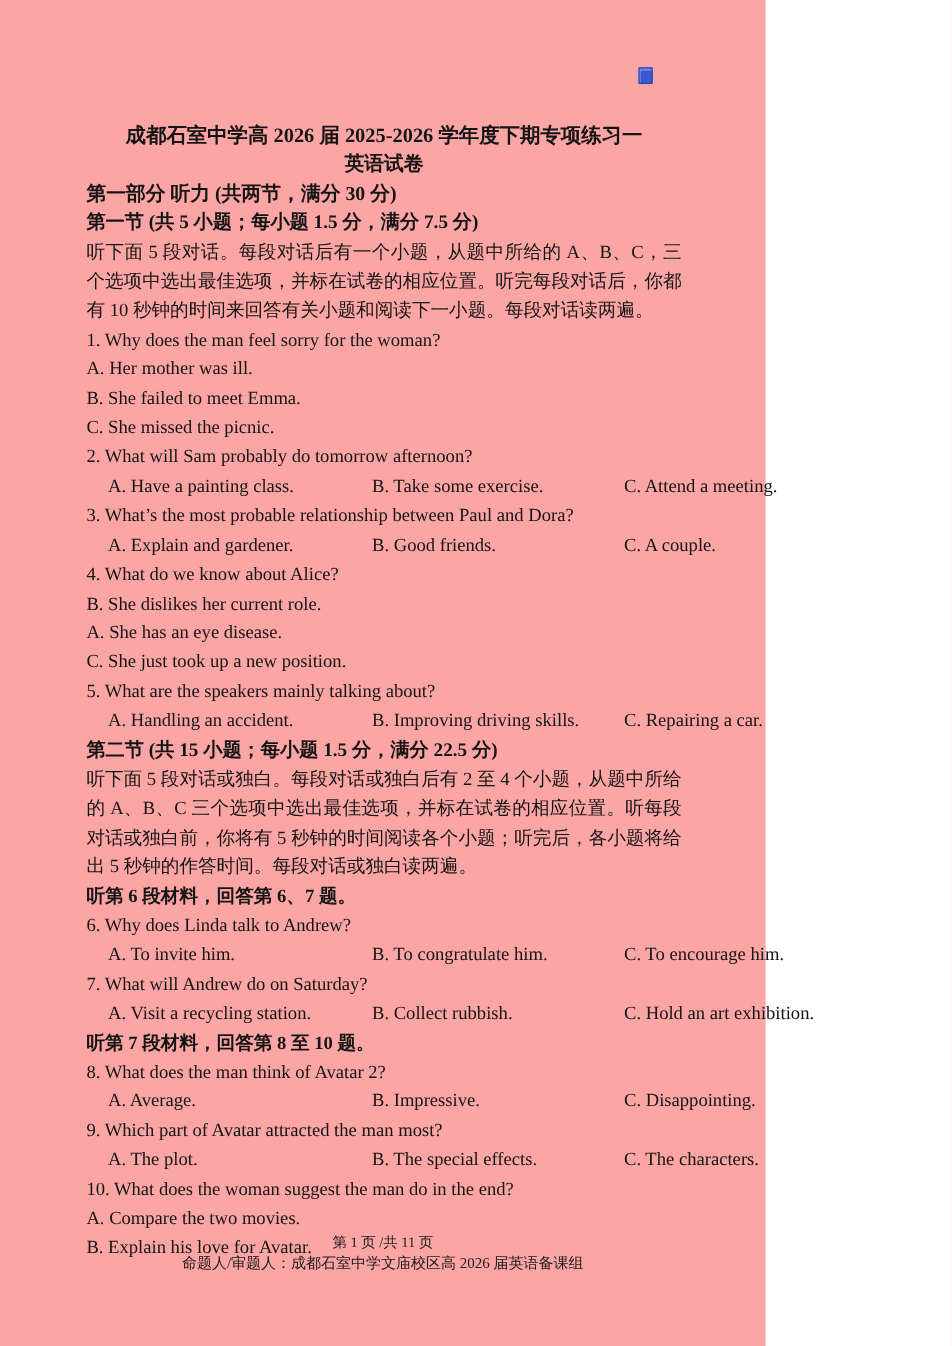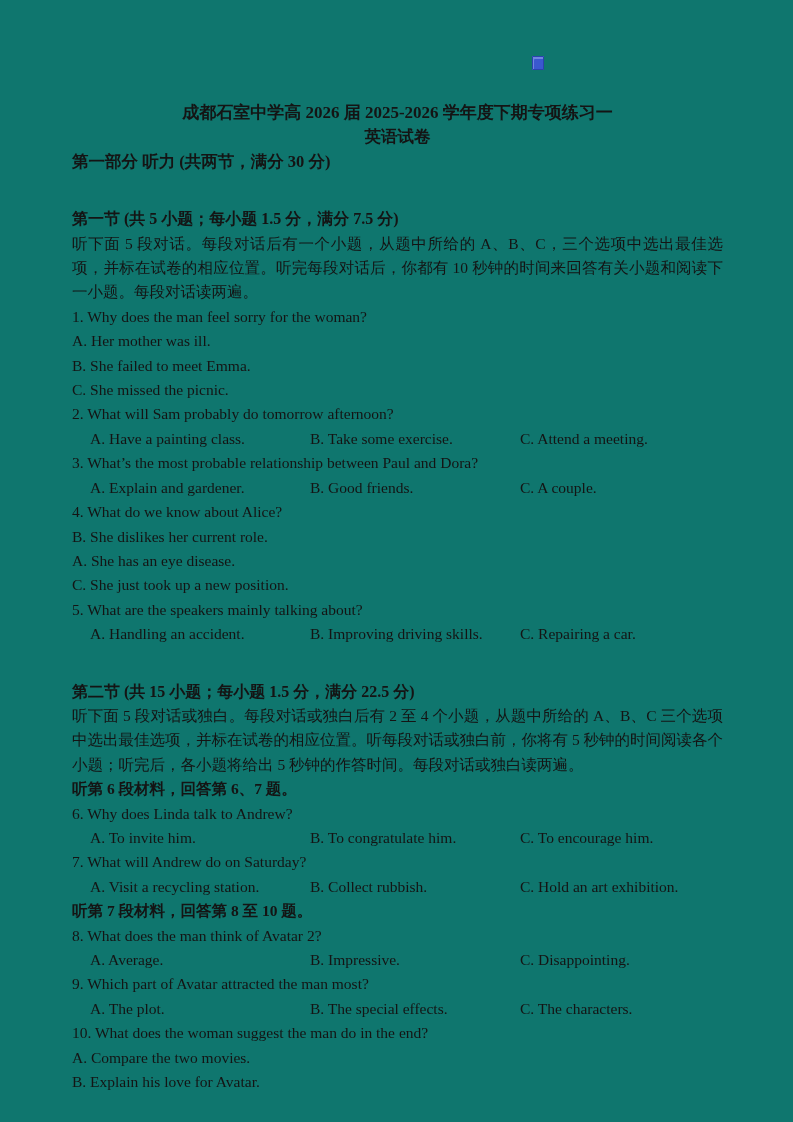--- a/index.html
+++ b/index.html
@@ -6,23 +6,23 @@
   html, body { background: #ffffff; }
   body {
     width: 793px; height: 1122px;
     font-family: "Liberation Serif", "DejaVu Serif", serif;
     color: #141414;
     position: relative;
     overflow: hidden;
   }
   .page {
     position: relative;
-    width: 793px; height: 1122px;
+    width: 638px; height: 1122px;
     padding: 101px 70px 0 72px;
-    background: #0f766e;
+    background: #fca5a5;
   }
   .title {
     text-align: center;
     font-size: 17px;
     font-weight: bold;
     line-height: 24.4px;
   }
   .subtitle {
     text-align: center;
     font-size: 16.5px;
@@ -31,21 +31,20 @@
   }
   .h-part {
     font-size: 16.5px;
     font-weight: bold;
     line-height: 24.4px;
   }
   .h-sec {
     font-size: 16px;
     font-weight: bold;
     line-height: 24.4px;
-    margin-top: 33px;
   }
   .inst {
     font-size: 15.5px;
     line-height: 24.4px;
     text-align: justify;
   }
   .q-text { line-height: 24.4px; font-size: 15.5px; }
   .opt-block .opt { line-height: 24.4px; font-size: 15.5px; }
   .opt-row {
     margin-left: 18px;
@@ -184,14 +183,18 @@
       <span class="opt">C. The characters.</span>
     </div>
   </div>
 
   <div class="q opt-block">
     <div class="q-text">10. What does the woman suggest the man do in the end?</div>
     <div class="opt">A. Compare the two movies.</div>
     <div class="opt">B. Explain his love for Avatar.</div>
   </div>
 
+  <div class="footer">
+    <div class="footer-page">第 1 页 /共 11 页</div>
+    <div class="footer-credit">命题人/审题人：成都石室中学文庙校区高 2026 届英语备课组</div>
+  </div>
 
 </div>
 
 </body></html>

